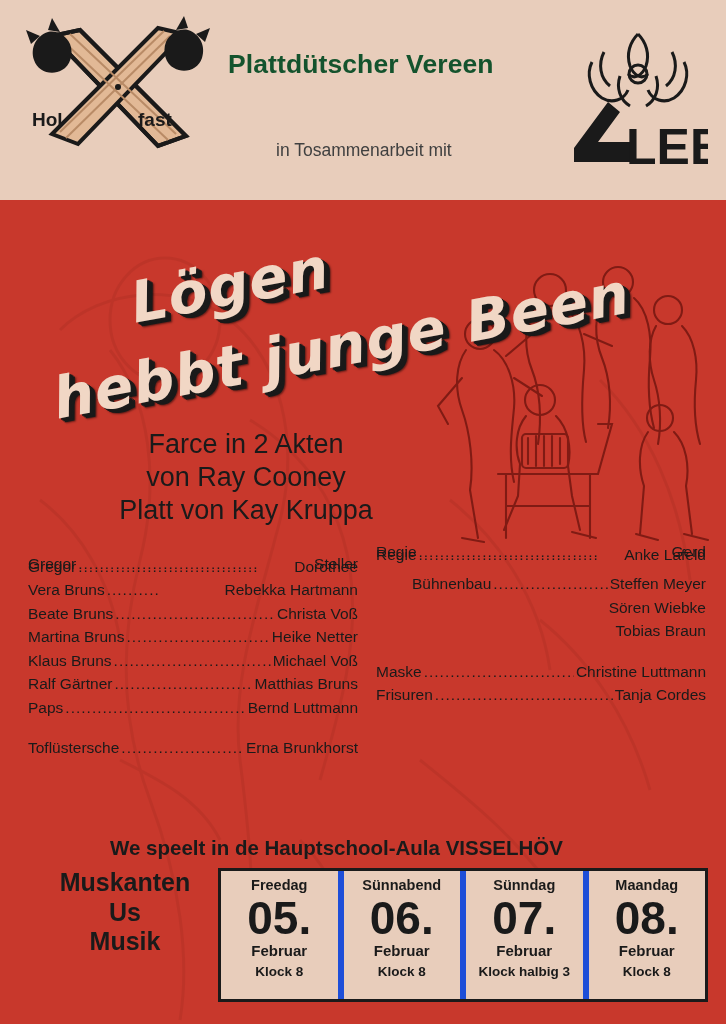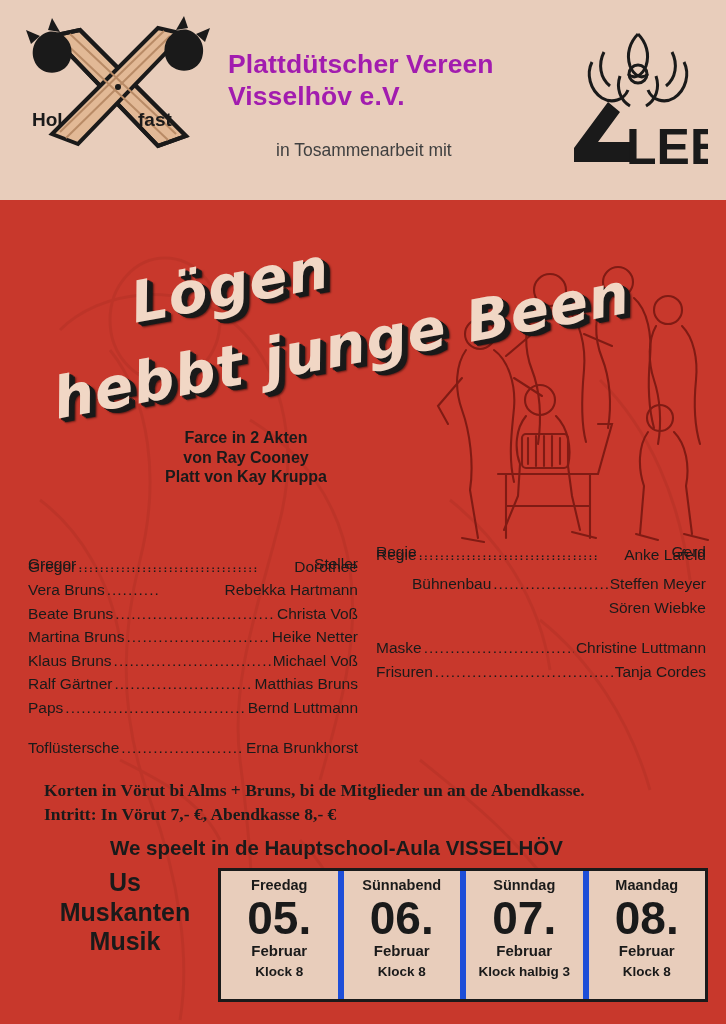--- a/index.html
+++ b/index.html
@@ -30,21 +30,21 @@
     left: 18px; top: 14px;
     width: 200px; height: 150px;
   }
   .org-title {
     position: absolute;
     left: 228px; top: 48px;
     width: 330px;
     font-size: 26.5px;
     font-weight: bold;
     line-height: 1.22;
-    color: #a21caf;
+    color: #14532d;
     letter-spacing: .1px;
   }
   .coop-line {
     position: absolute;
     left: 276px; top: 140px;
     font-size: 17.5px;
     color: #404040;
   }
   .logo-right {
     position: absolute;
@@ -91,22 +91,22 @@
   }
   .title-l1 { position:absolute; left: 120px; top: 20px; }
   .title-l2 { position:absolute; left: 26px; top: 100px; }
 
   .subtitle {
     position: absolute;
     left: 96px; top: 228px;
     width: 300px;
     text-align: center;
     color: #1a1a1a;
-    font-weight: bold;
-    font-size: 16px;
+    font-weight: normal;
+    font-size: 27px;
     line-height: 1.22;
   }
 
   
   .actors-art {
     position: absolute;
     right: 14px; top: 38px;
     width: 290px; height: 310px;
     opacity: .95;
   }
@@ -232,21 +232,20 @@
           <path d="M170 14 L166 2 L158 16 Z" fill="#1a1a1a"></path>
           <circle cx="100" cy="73" r="3" fill="#1a1a1a"></circle>
         </g>
         <text x="14" y="112" font-family="Liberation Sans, sans-serif" font-size="19" font-weight="bold" fill="#1a1a1a">Hol</text>
         <text x="120" y="112" font-family="Liberation Sans, sans-serif" font-size="19" font-weight="bold" fill="#1a1a1a">fast</text>
       </svg>
     </div>
 
     <div class="org-title">
       <div>Plattdütscher Vereen</div>
-      <div>Visselhöv e.V.</div>
     </div>
 
     <div class="coop-line">in Tosammenarbeit mit</div>
 
     <div class="logo-right">
       <svg viewBox="0 0 140 160" width="140" height="160">
         <g fill="none" stroke="#1a1a1a" stroke-width="3">
 
           <path d="M70 18 C62 26 58 38 62 50 C66 60 74 64 80 58"></path>
           <path d="M70 18 C78 26 82 38 78 50 C74 60 66 64 60 58"></path>
@@ -402,44 +401,43 @@
           <span class="cast-name">Anke Lafeld</span>
         </div>
         <div class="cast-row" style="margin-top:6px;margin-left:36px;">
           <span class="cast-role">Bühnenbau</span>
           <span class="cast-dots">..................................</span>
           <span class="cast-name">Steffen Meyer</span>
         </div>
         <div class="cast-row plain">
           <span class="cast-name">Sören Wiebke</span>
         </div>
+        <div class="cast-row plain">
+          <span class="cast-name">Tobias Braun</span>
+        </div>
         <div class="cast-gap"></div>
         <div class="cast-row">
           <span class="cast-role">Maske</span>
           <span class="cast-dots">..................................</span>
           <span class="cast-name">Christine Luttmann</span>
         </div>
         <div class="cast-row">
           <span class="cast-role">Frisuren</span>
           <span class="cast-dots">..................................</span>
           <span class="cast-name">Tanja Cordes</span>
         </div>
       </div>
     </div>
 
-    <div class="ticket-info">
-      <div>Korten in Vörut bi Alms + Bruns, bi de Mitglieder un an de Abendkasse.</div>
-      <div>Intritt: In Vörut 7,- €, Abendkasse 8,- €</div>
-    </div>
 
     <div class="venue">We speelt in de Hauptschool-Aula VISSELHÖV</div>
 
     <div class="music">
+      <div>Muskanten</div>
       <div>Us</div>
-      <div>Muskanten</div>
       <div>Musik</div>
     </div>
 
     <div class="dates">
       <div class="date-cell">
         <div class="d-weekday">Freedag</div>
         <div class="d-day">05.</div>
         <div class="d-month">Februar</div>
         <div class="d-time">Klock 8</div>
       </div>

